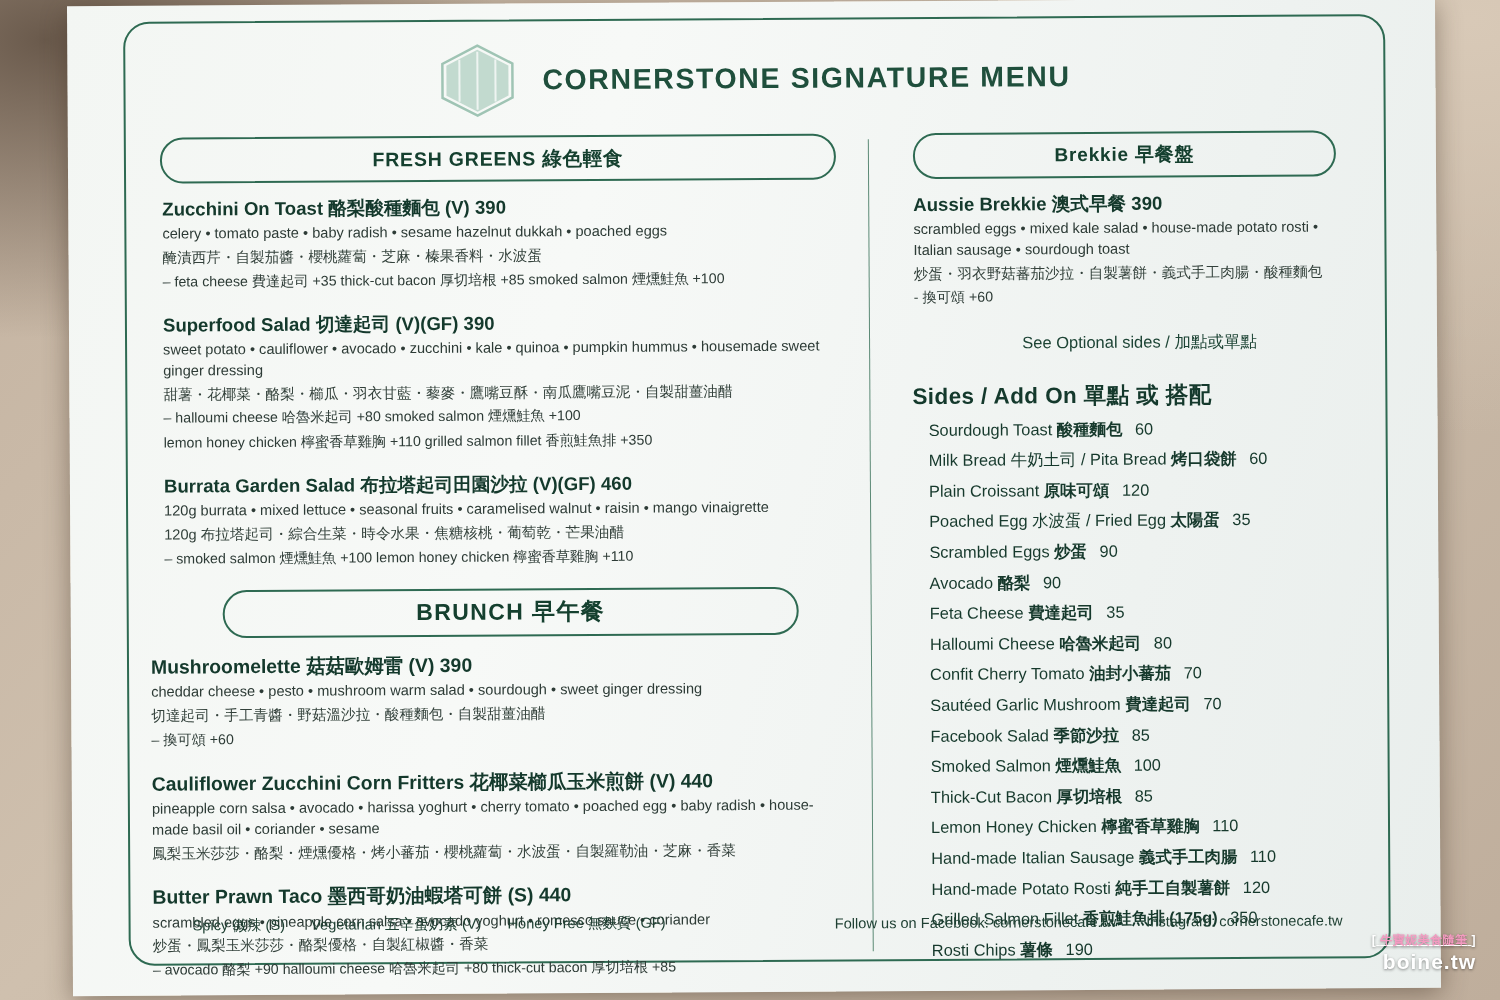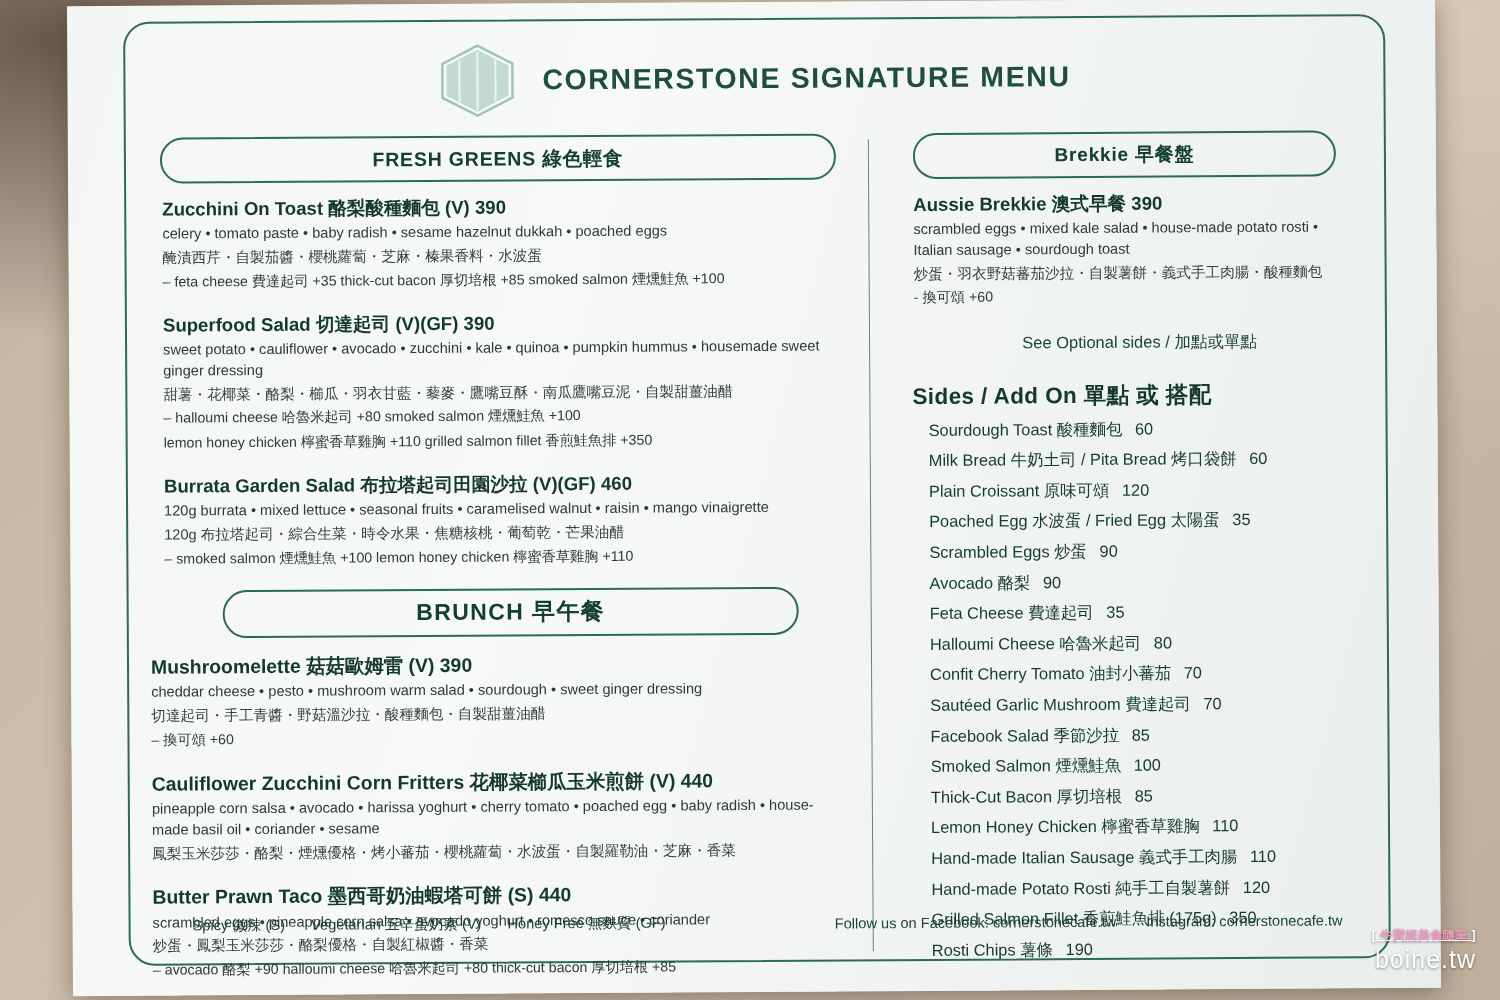--- a/index.html
+++ b/index.html
@@ -85,39 +85,39 @@
   .see-optional{
     text-align:center;color:#1d4435;font-size:16.5px;margin:24px 0 0 0;
   }
   .sides-title{
     color:#14392c;font-weight:bold;font-size:22.5px;margin:26px 0 6px 12px;letter-spacing:.4px;
   }
   .sides-list{margin:10px 0 0 28px;}
   .side-row{
     color:#16392c;font-size:16.4px;line-height:1.0;margin-bottom:14.2px;
   }
-  .side-row .zh{color:#16392c;}
+  .side-row .zh{color:#16392c;font-weight:bold;}
   .side-row .p{margin-left:8px;}
 
   
   .footer{
     position:absolute;left:60px;right:40px;bottom:24px;
     display:flex;justify-content:space-between;align-items:flex-end;
     font-size:14.6px;color:#1f4033;
   }
   .legend span{margin-right:22px;}
   .social span{margin-left:26px;}
 
   
   .wm{
     position:absolute;right:24px;bottom:26px;text-align:right;color:#fff;
     text-shadow:0 1px 3px rgba(0,0,0,.45);
   }
   .wm .l1{font-size:12px;font-weight:bold;letter-spacing:.5px;text-decoration:underline;}
-  .wm .l2{font-size:25px;font-weight:normal;letter-spacing:1px;margin-top:1px;}
+  .wm .l2{font-size:21px;font-weight:bold;letter-spacing:1px;margin-top:1px;}
   .wm .l1 .pink{color:#f49ac1;}
 </style>
 </head>
 <body>
 
 <div class="bg"></div>
 
 <div class="menu-sheet">
   <div class="inner-border"></div>
 

